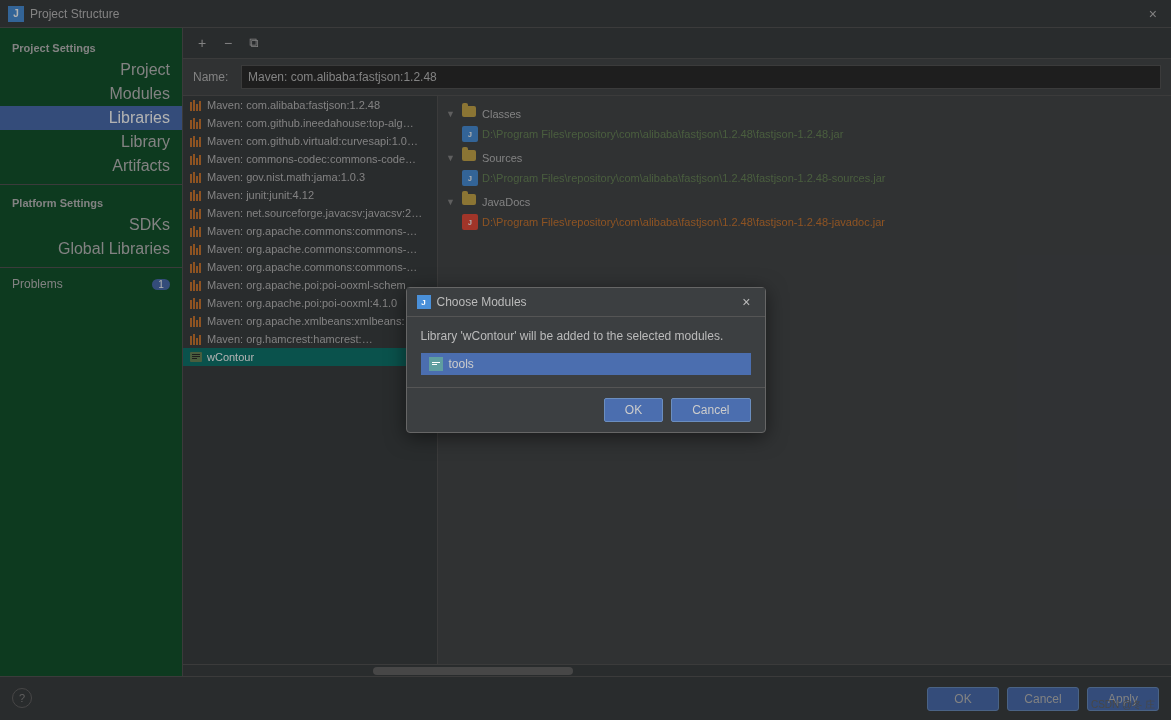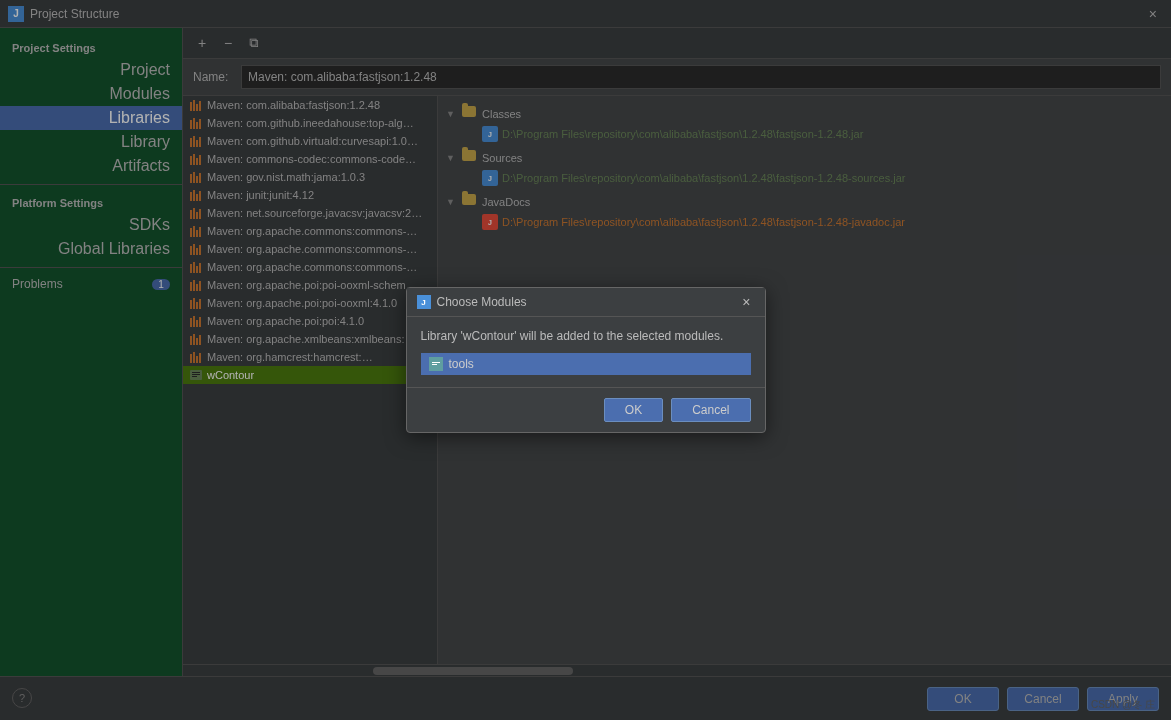--- a/index.html
+++ b/index.html
@@ -185,21 +185,21 @@
       align-items: center;
       gap: 4px;
       padding: 2px 6px;
       cursor: pointer;
       white-space: nowrap;
       overflow: hidden;
       text-overflow: ellipsis;
       color: #bbb;
       font-size: 11px;
     }
-    .lib-item.active { background: #4d7c0f; color: white; }
+    .lib-item.active { background: #0f766e; color: white; }
     .lib-icon {
       width: 14px;
       height: 14px;
       flex-shrink: 0;
       display: flex;
       align-items: center;
       justify-content: center;
     }
     
     .maven-icon {
@@ -239,21 +239,21 @@
     }
     .tree-node .node-path {
       color: #6a8759;
       font-size: 11px;
     }
     .tree-node .node-path-red {
       color: #cc7832;
       font-size: 11px;
     }
     .tree-child {
-      margin-left: 36px;
+      margin-left: 16px;
     }
 
     
     .folder-icon {
       width: 14px;
       height: 11px;
       background: #c8a84b;
       border-radius: 0 2px 2px 2px;
       position: relative;
     }
@@ -638,31 +638,20 @@
         <div class="lib-item">
           <div class="lib-icon maven-icon">
             <svg width="14" height="14" viewBox="0 0 14 14">
                 <rect x="1" y="4" width="2" height="9" fill="#cc7832"></rect>
                 <rect x="4" y="2" width="2" height="11" fill="#cc7832"></rect>
                 <rect x="7" y="6" width="2" height="7" fill="#cc7832"></rect>
                 <rect x="10" y="3" width="2" height="10" fill="#cc7832"></rect>
               </svg>
           </div>
           <span>Maven: org.apache.poi:poi-ooxml:4.1.0</span>
-        </div>
-        <div class="lib-item">
-          <div class="lib-icon maven-icon">
-            <svg width="14" height="14" viewBox="0 0 14 14">
-                <rect x="1" y="4" width="2" height="9" fill="#cc7832"></rect>
-                <rect x="4" y="2" width="2" height="11" fill="#cc7832"></rect>
-                <rect x="7" y="6" width="2" height="7" fill="#cc7832"></rect>
-                <rect x="10" y="3" width="2" height="10" fill="#cc7832"></rect>
-              </svg>
-          </div>
-          <span>Maven: org.apache.poi:poi:4.1.0</span>
         </div>
         <div class="lib-item">
           <div class="lib-icon maven-icon">
             <svg width="14" height="14" viewBox="0 0 14 14">
                 <rect x="1" y="4" width="2" height="9" fill="#cc7832"></rect>
                 <rect x="4" y="2" width="2" height="11" fill="#cc7832"></rect>
                 <rect x="7" y="6" width="2" height="7" fill="#cc7832"></rect>
                 <rect x="10" y="3" width="2" height="10" fill="#cc7832"></rect>
               </svg>
           </div>

